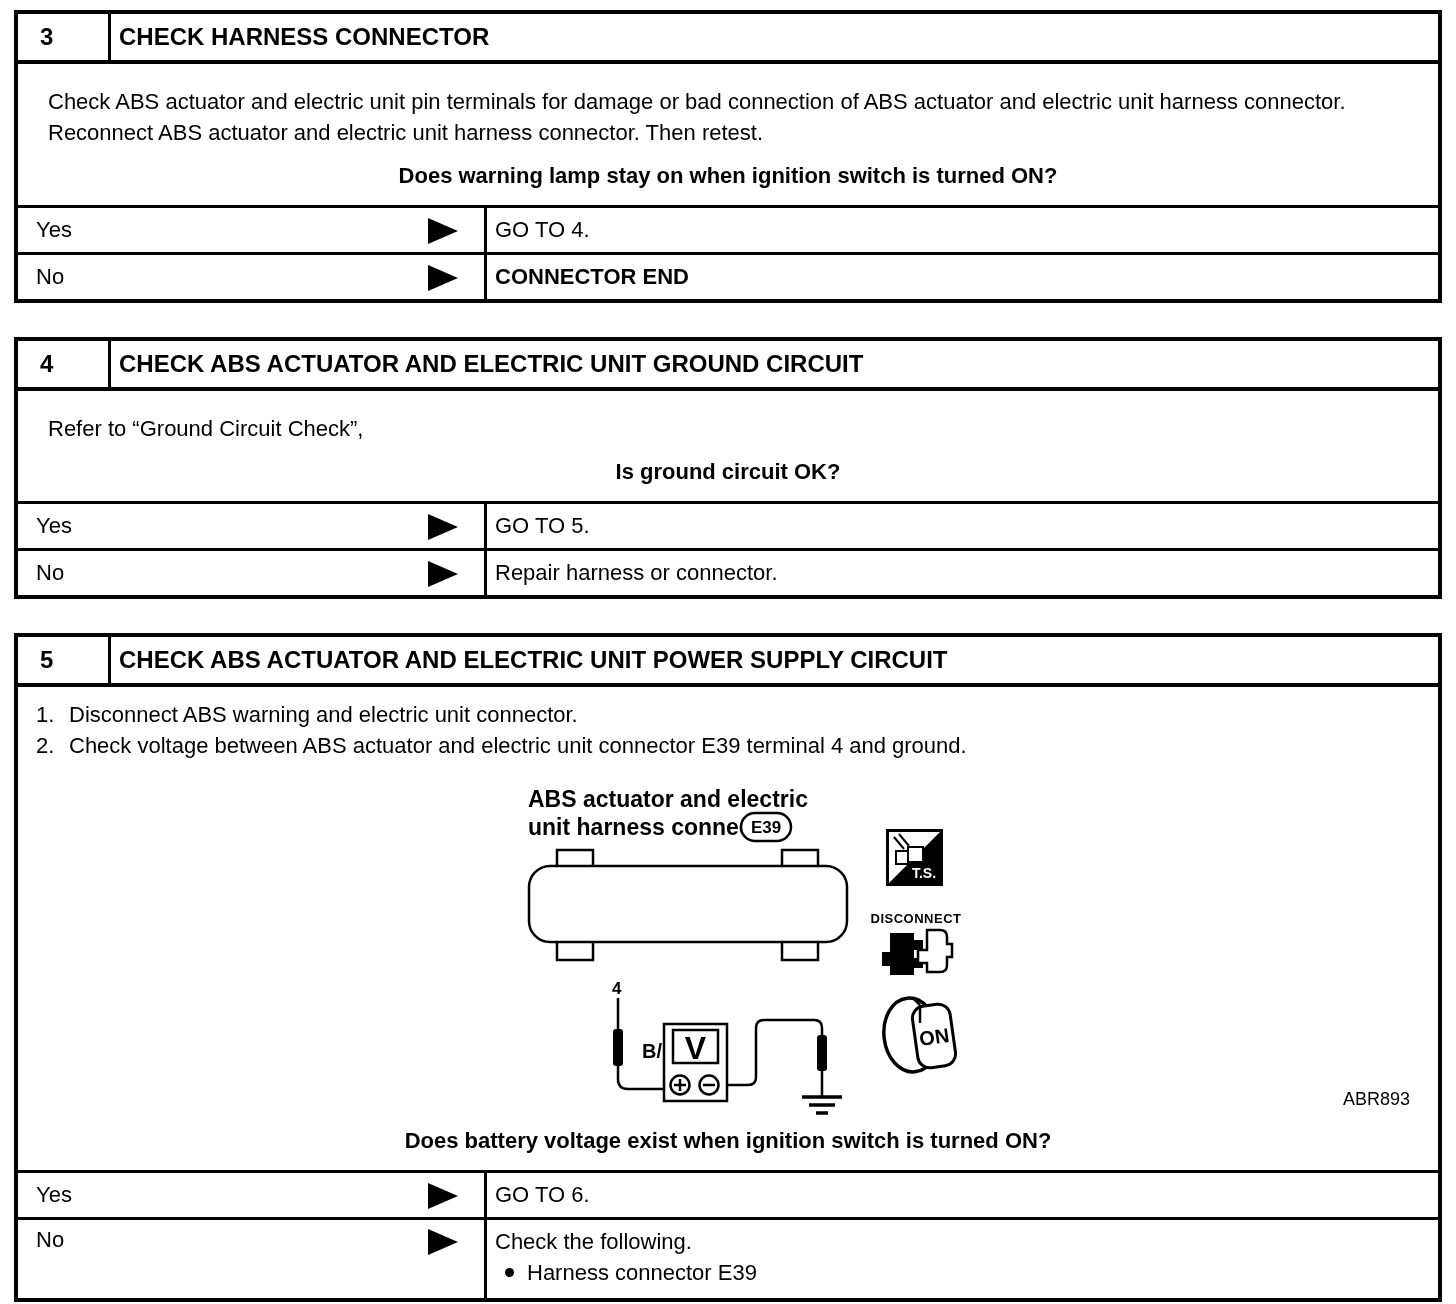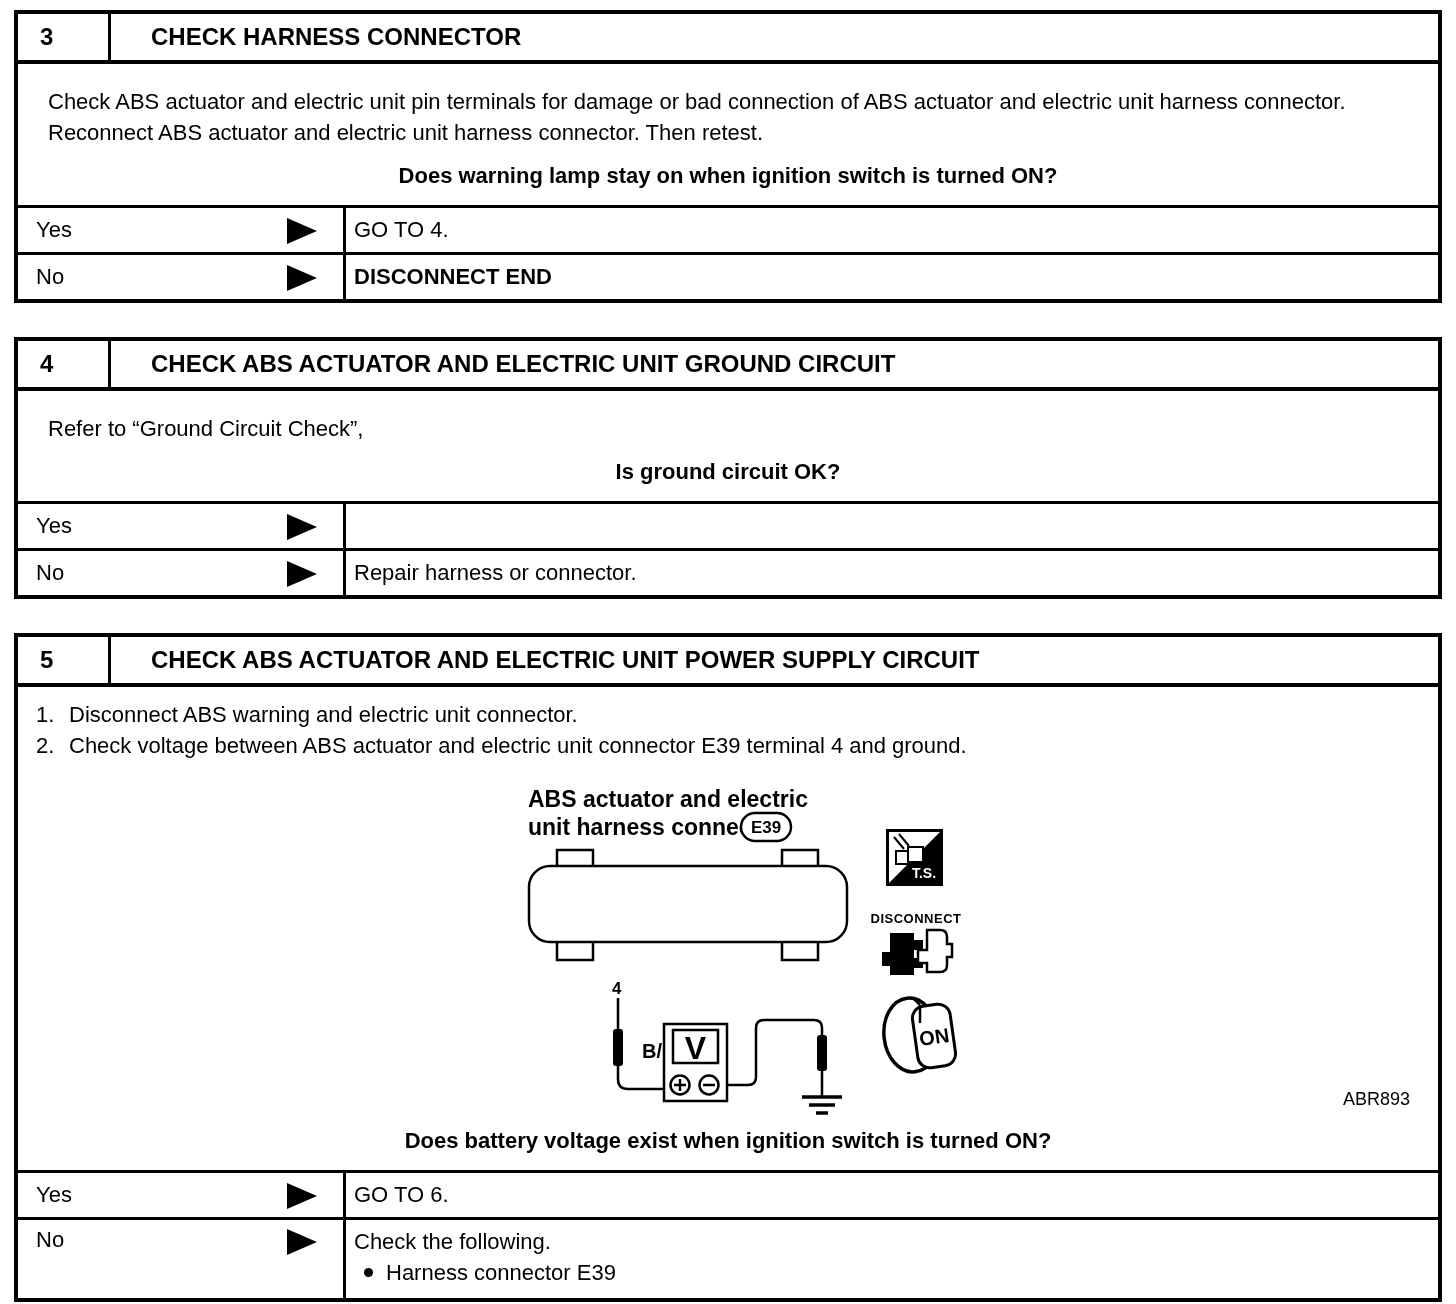--- a/index.html
+++ b/index.html
@@ -14,33 +14,33 @@
   .step-table { border:4px solid #000; margin-bottom:34px; background:#fff; }
 
   .step-header { display:flex; align-items:stretch; border-bottom:4px solid #000; }
   .step-number {
     width:93px; flex:none; border-right:3px solid #000;
     display:flex; align-items:center; padding-left:22px;
     font-weight:bold; font-size:24px; height:46px;
   }
   .step-title {
     display:flex; align-items:center; padding-left:8px;
-    font-weight:bold; font-size:24px;margin-left:32px;
+    font-weight:bold; font-size:24px;
   }
 
   .step-body { font-size:22px; line-height:31px; padding:10px 18px 0 18px; }
   .body-para { margin:12px; }
   .question {
     font-weight:bold; text-align:center; font-size:22px;
     margin:7px 0 14px 0;
   }
 
   .answer-row { display:flex; align-items:stretch; border-top:3px solid #000; font-size:22px; }
   .answer-cell {
-    width:328px; flex:none; border-right:3px solid #000;
+    width:469px; flex:none; border-right:3px solid #000;
     display:flex; align-items:center; justify-content:space-between;
     padding:0 26px 0 18px; min-height:44px;
   }
   .arrow {
     width:0; height:0; flex:none;
     border-left:30px solid #000;
     border-top:13px solid transparent;
     border-bottom:13px solid transparent;
     margin-top:2px;
   }
@@ -81,38 +81,39 @@
         <span>Yes</span>
         <span class="arrow"></span>
       </div>
       <div class="result-cell">GO TO 4.</div>
     </div>
     <div class="answer-row">
       <div class="answer-cell">
         <span>No</span>
         <span class="arrow"></span>
       </div>
-      <div class="result-cell bold">DISCONNECT END</div>
+      <div class="result-cell bold">CONNECTOR END</div>
     </div>
   </div>
 
   <div class="step-table">
     <div class="step-header">
       <div class="step-number">4</div>
       <div class="step-title">CHECK ABS ACTUATOR AND ELECTRIC UNIT GROUND CIRCUIT</div>
     </div>
     <div class="step-body">
       <p class="body-para">Refer to “Ground Circuit Check”,</p>
       <div class="question">Is ground circuit OK?</div>
     </div>
     <div class="answer-row">
       <div class="answer-cell">
         <span>Yes</span>
         <span class="arrow"></span>
       </div>
+      <div class="result-cell">GO TO 5.</div>
     </div>
     <div class="answer-row">
       <div class="answer-cell">
         <span>No</span>
         <span class="arrow"></span>
       </div>
       <div class="result-cell">Repair harness or connector.</div>
     </div>
   </div>
 

